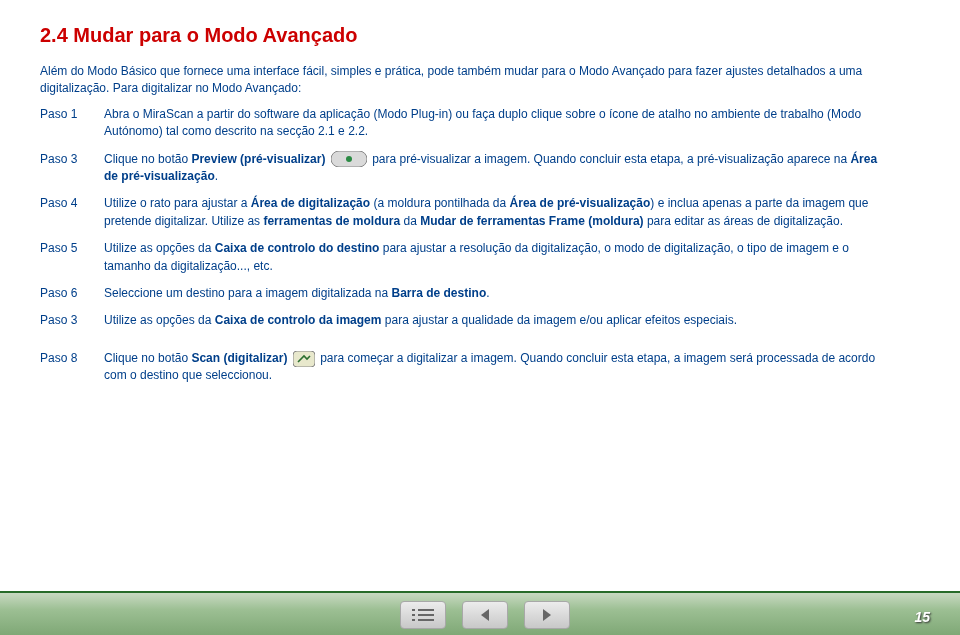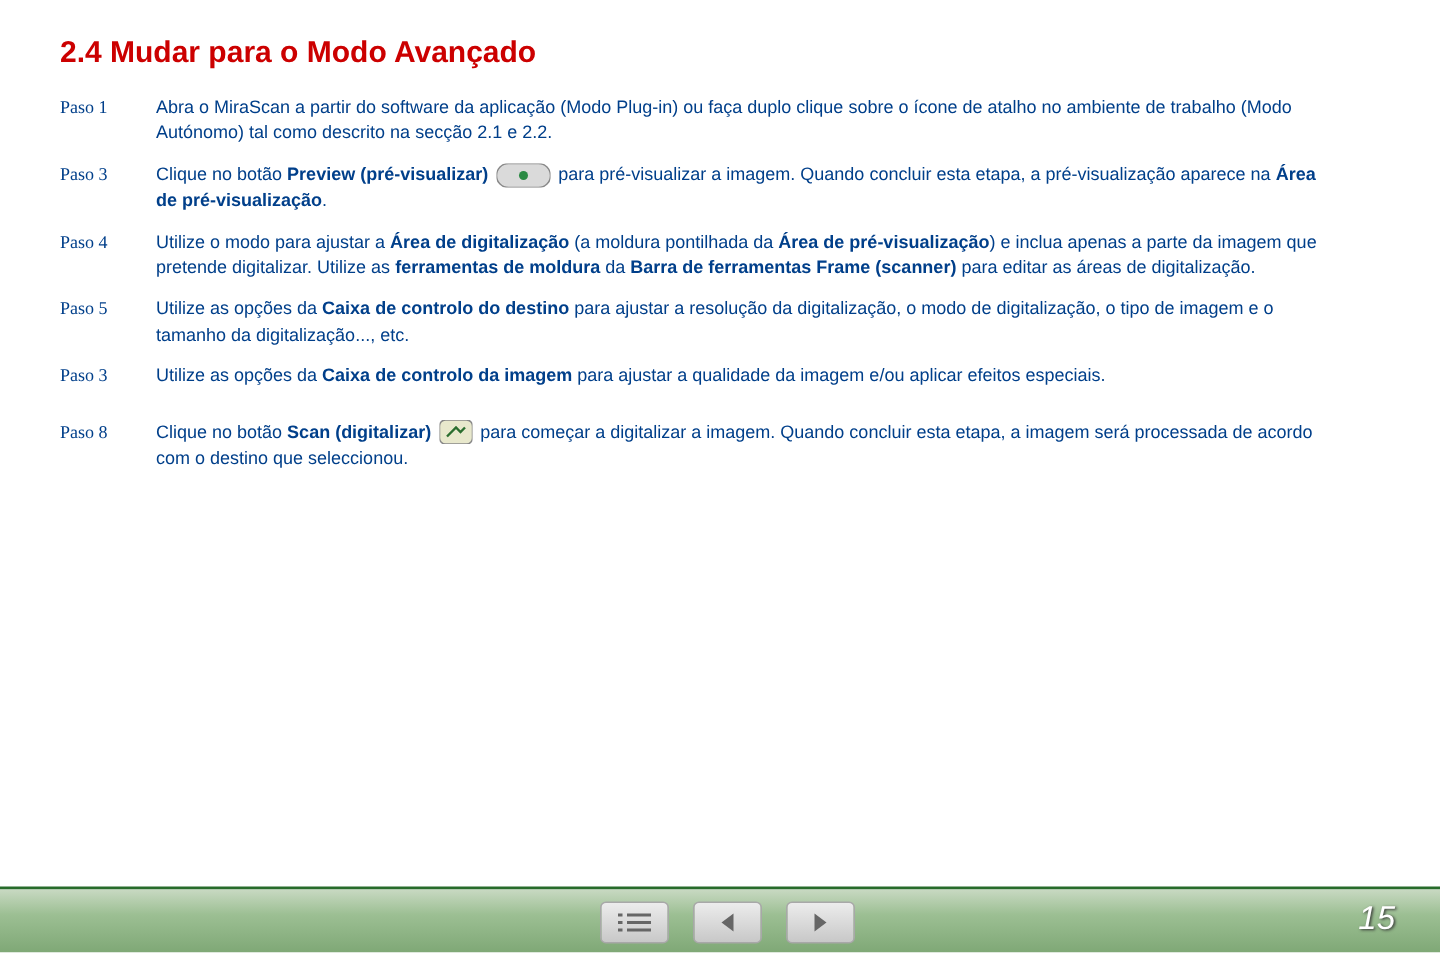--- a/index.html
+++ b/index.html
@@ -2,41 +2,42 @@
 <html><head>
 <meta charset="utf-8">
 <style>
   * { margin: 0; padding: 0; box-sizing: border-box; }
   body { width: 960px; height: 635px; font-family: Verdana, Geneva, sans-serif; font-size: 12px; color: #000; background: #fff; position: relative; overflow: hidden; }
   .page { padding: 24px 70px 0 40px; }
   .h2 { color: #cc0000; font-size: 20px; font-weight: bold; margin-bottom: 16px; }
   .intro { color: #003f8a; line-height: 1.45; margin-bottom: 8px; }
   table.steps { border-collapse: collapse; width: 100%; color: #003f8a; }
   table.steps td { vertical-align: top; padding-bottom: 10px; line-height: 1.45; }
-  table.steps td.num { width: 64px; white-space: nowrap; padding-right: 10px; font-family: Liberation Serif, serif; }
+  table.steps td.num { width: 64px; white-space: nowrap; padding-right: 10px; }
   b { font-weight: bold; }
   .inline-icon { display: inline-block; vertical-align: middle; margin: 0 2px; }
   .icon-a { width: 16px; height: 16px; }
   .icon-b { width: 36px; height: 16px; }
   .icon-c { width: 22px; height: 16px; }
   .icon-d { width: 34px; height: 16px; }
   
   .footer-bar { position: absolute; bottom: 0; left: 0; right: 0; height: 42px; background: linear-gradient(to top, #7fa876 0%, #9cbf93 60%, #c8d9c2 100%); }
   .footer-line { position: absolute; bottom: 42px; left: 0; right: 0; height: 2px; background: #276b2a; }
-  .page-number { position: absolute; right: 30px; bottom: 10px; font-weight: normal; font-size: 22px; font-style: italic; color: #fff; text-shadow: 1px 1px 2px #333; }
+  .page-number { position: absolute; right: 30px; bottom: 10px; font-weight: bold; font-size: 14px; font-style: italic; color: #fff; text-shadow: 1px 1px 2px #333; }
   .footer-btn { position: absolute; bottom: 6px; width: 46px; height: 28px; border: 1px solid #a8a8a8; border-radius: 4px; background: linear-gradient(#ececec,#c8c8c8); display: flex; align-items: center; justify-content: center; cursor: pointer; }
   .footer-btn.toc  { left: 400px; }
   .footer-btn.prev { left: 462px; }
   .footer-btn.next { left: 524px; }
 </style>
 </head>
 <body>
 
 <div class="page">
   <div class="h2">2.4 Mudar para o Modo Avançado</div>
+  <p class="intro">Além do Modo Básico que fornece uma interface fácil, simples e prática, pode também mudar para o Modo Avançado para fazer ajustes detalhados a uma digitalização. Para digitalizar no Modo Avançado:</p>
 
   <table class="steps">
     <tbody>
         <tr>
       <td class="num">Paso 1</td>
       <td>Abra o MiraScan a partir do software da aplicação (Modo Plug-in) ou faça duplo clique sobre o ícone de atalho no ambiente de trabalho (Modo Autónomo) tal como descrito na secção 2.1 e 2.2.</td>
     </tr>
     <tr>
       <td class="num">Paso 3</td>
       <td>
@@ -44,27 +45,33 @@
         <span class="inline-icon icon-b"><svg width="36" height="16">
                 <rect x="0" y="0" width="36" height="16" rx="8" ry="8" fill="#dadada" stroke="#888"></rect>
                 <circle cx="18" cy="8" r="3" fill="#2b8a44"></circle>
               </svg></span>
         <span> para pré-visualizar a imagem. Quando concluir esta etapa, a pré-visualização aparece na </span><b>Área de pré-visualização</b><span>.</span>
       </td>
     </tr>
     <tr>
       <td class="num">Paso 4</td>
       <td>
-        <span>Utilize o modo para ajustar a </span><b>Área de digitalização</b><span> (a moldura pontilhada da </span><b>Área de pré-visualização</b><span>) e inclua apenas a parte da imagem que pretende digitalizar. Utilize as </span><b>ferramentas de moldura</b><span> da </span><b>Barra de ferramentas Frame (scanner)</b><span> para editar as áreas de digitalização.</span>
+        <span>Utilize o rato para ajustar a </span><b>Área de digitalização</b><span> (a moldura pontilhada da </span><b>Área de pré-visualização</b><span>) e inclua apenas a parte da imagem que pretende digitalizar. Utilize as </span><b>ferramentas de moldura</b><span> da </span><b>Mudar de ferramentas Frame (moldura)</b><span> para editar as áreas de digitalização.</span>
       </td>
     </tr>
     <tr>
       <td class="num">Paso 5</td>
       <td>
         <span>Utilize as opções da </span><b>Caixa de controlo do destino</b><span> para ajustar a resolução da digitalização, o modo de digitalização, o tipo de imagem e o tamanho da digitalização..., etc.</span>
+      </td>
+    </tr>
+    <tr>
+      <td class="num">Paso 6</td>
+      <td>
+        <span>Seleccione um destino para a imagem digitalizada na </span><b>Barra de destino</b><span>.</span>
       </td>
     </tr>
     <tr>
       <td class="num">Paso 3</td>
       <td>
         <span>Utilize as opções da </span><b>Caixa de controlo da imagem</b><span> para ajustar a qualidade da imagem e/ou aplicar efeitos especiais.</span>
       </td>
     </tr>
     <tr>
           <td colspan="2" style="height:6px"></td>

